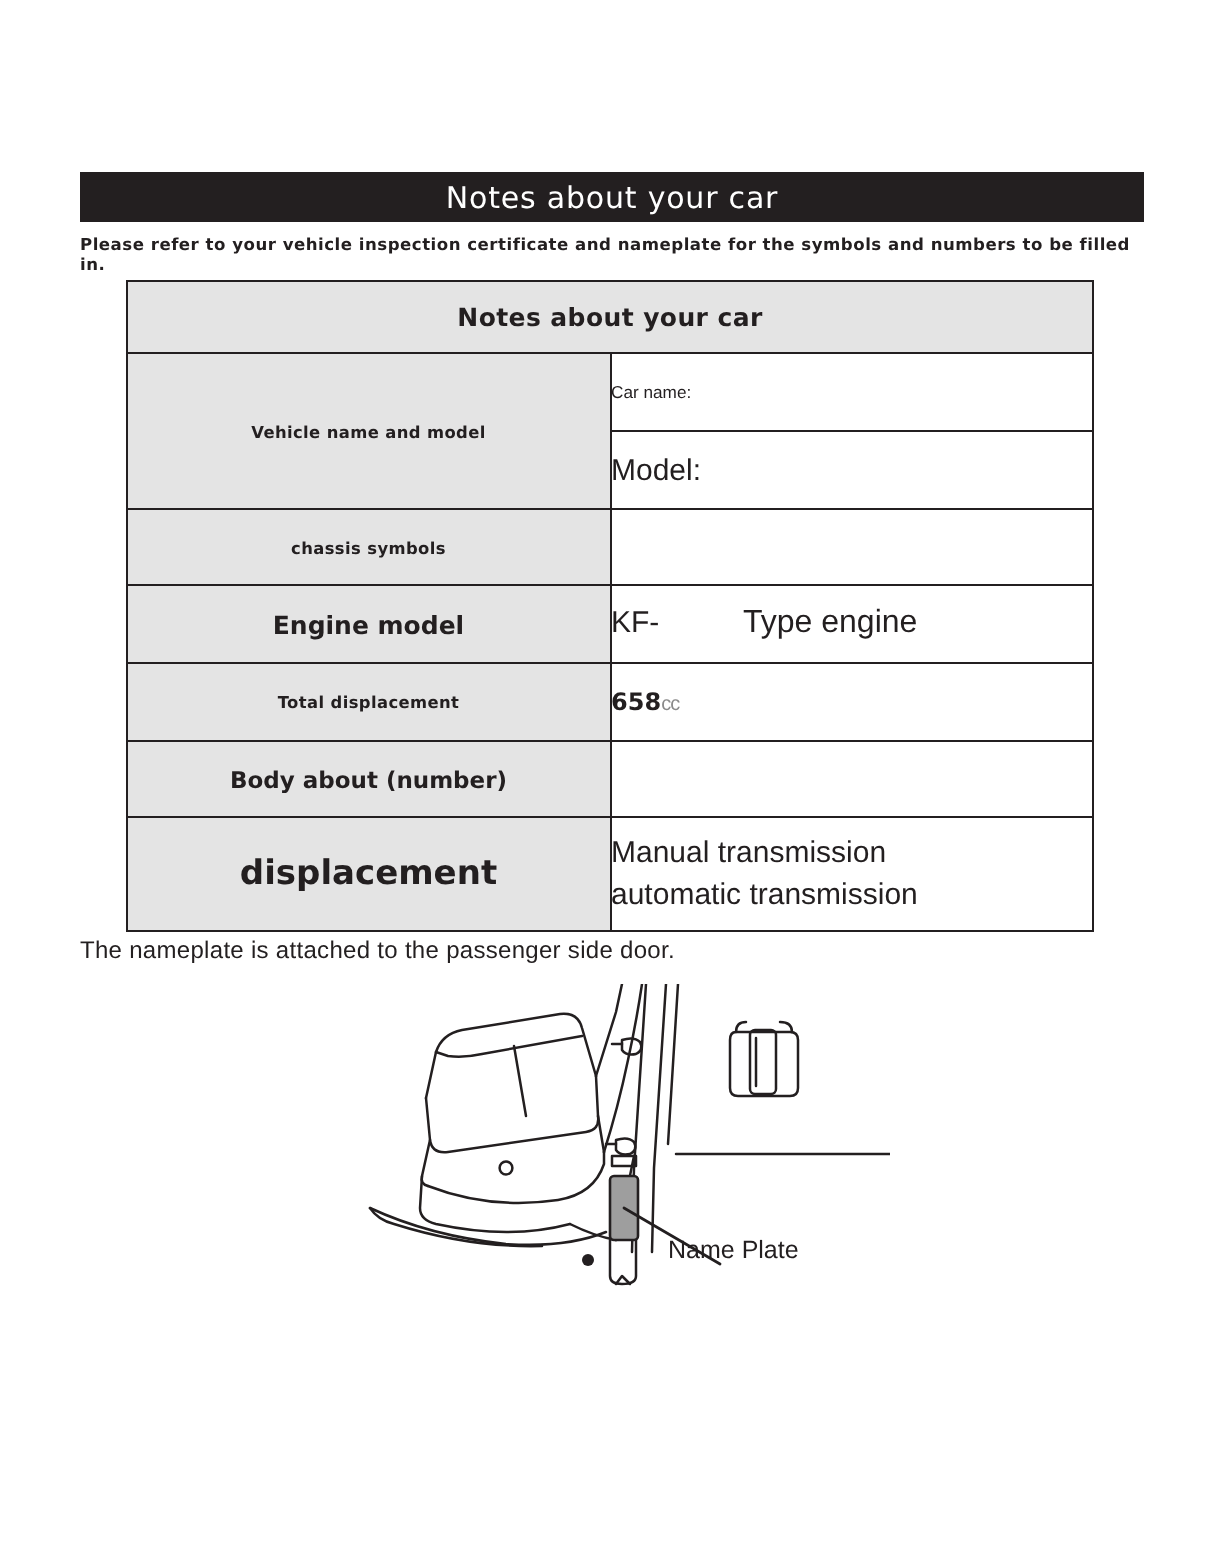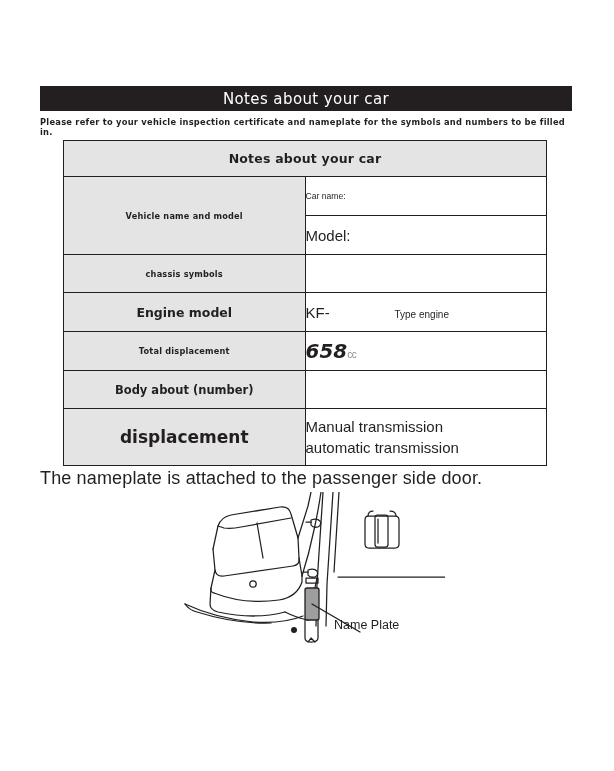--- a/index.html
+++ b/index.html
@@ -111,45 +111,43 @@
   .eng-wrap {
     display: flex;
     align-items: baseline;
   }
   .eng-prefix {
     font-size: 15px;
     min-width: 66px;
     display: inline-block;
   }
   .eng-suffix {
-    font-size: 10px;
-    margin-left: 23px;
+    font-size: 16px;
   }
   .disp-num {
-    font-size: 20px;
-    font-weight: bold;
-    font-family: "DejaVu Sans", sans-serif;
-    font-style: italic;
+    font-size: 12px;
+    font-weight: bold;
+    font-family: "DejaVu Sans", sans-serif;
   }
   .disp-unit {
     font-size: 10px;
     color: #8a8a8a;
     letter-spacing: -0.5px;
   }
   .trans-lines {
     line-height: 1.42;
     font-size: 15px;
   }
 
   
   .caption {
     position: absolute;
     left: 40px;
     top: 468px;
-    font-size: 18px;
+    font-size: 12px;
     letter-spacing: 0.15px;
     color: #231f20;
   }
 
   
   .diagram {
     position: absolute;
     left: 175px;
     top: 492px;
     width: 270px;

